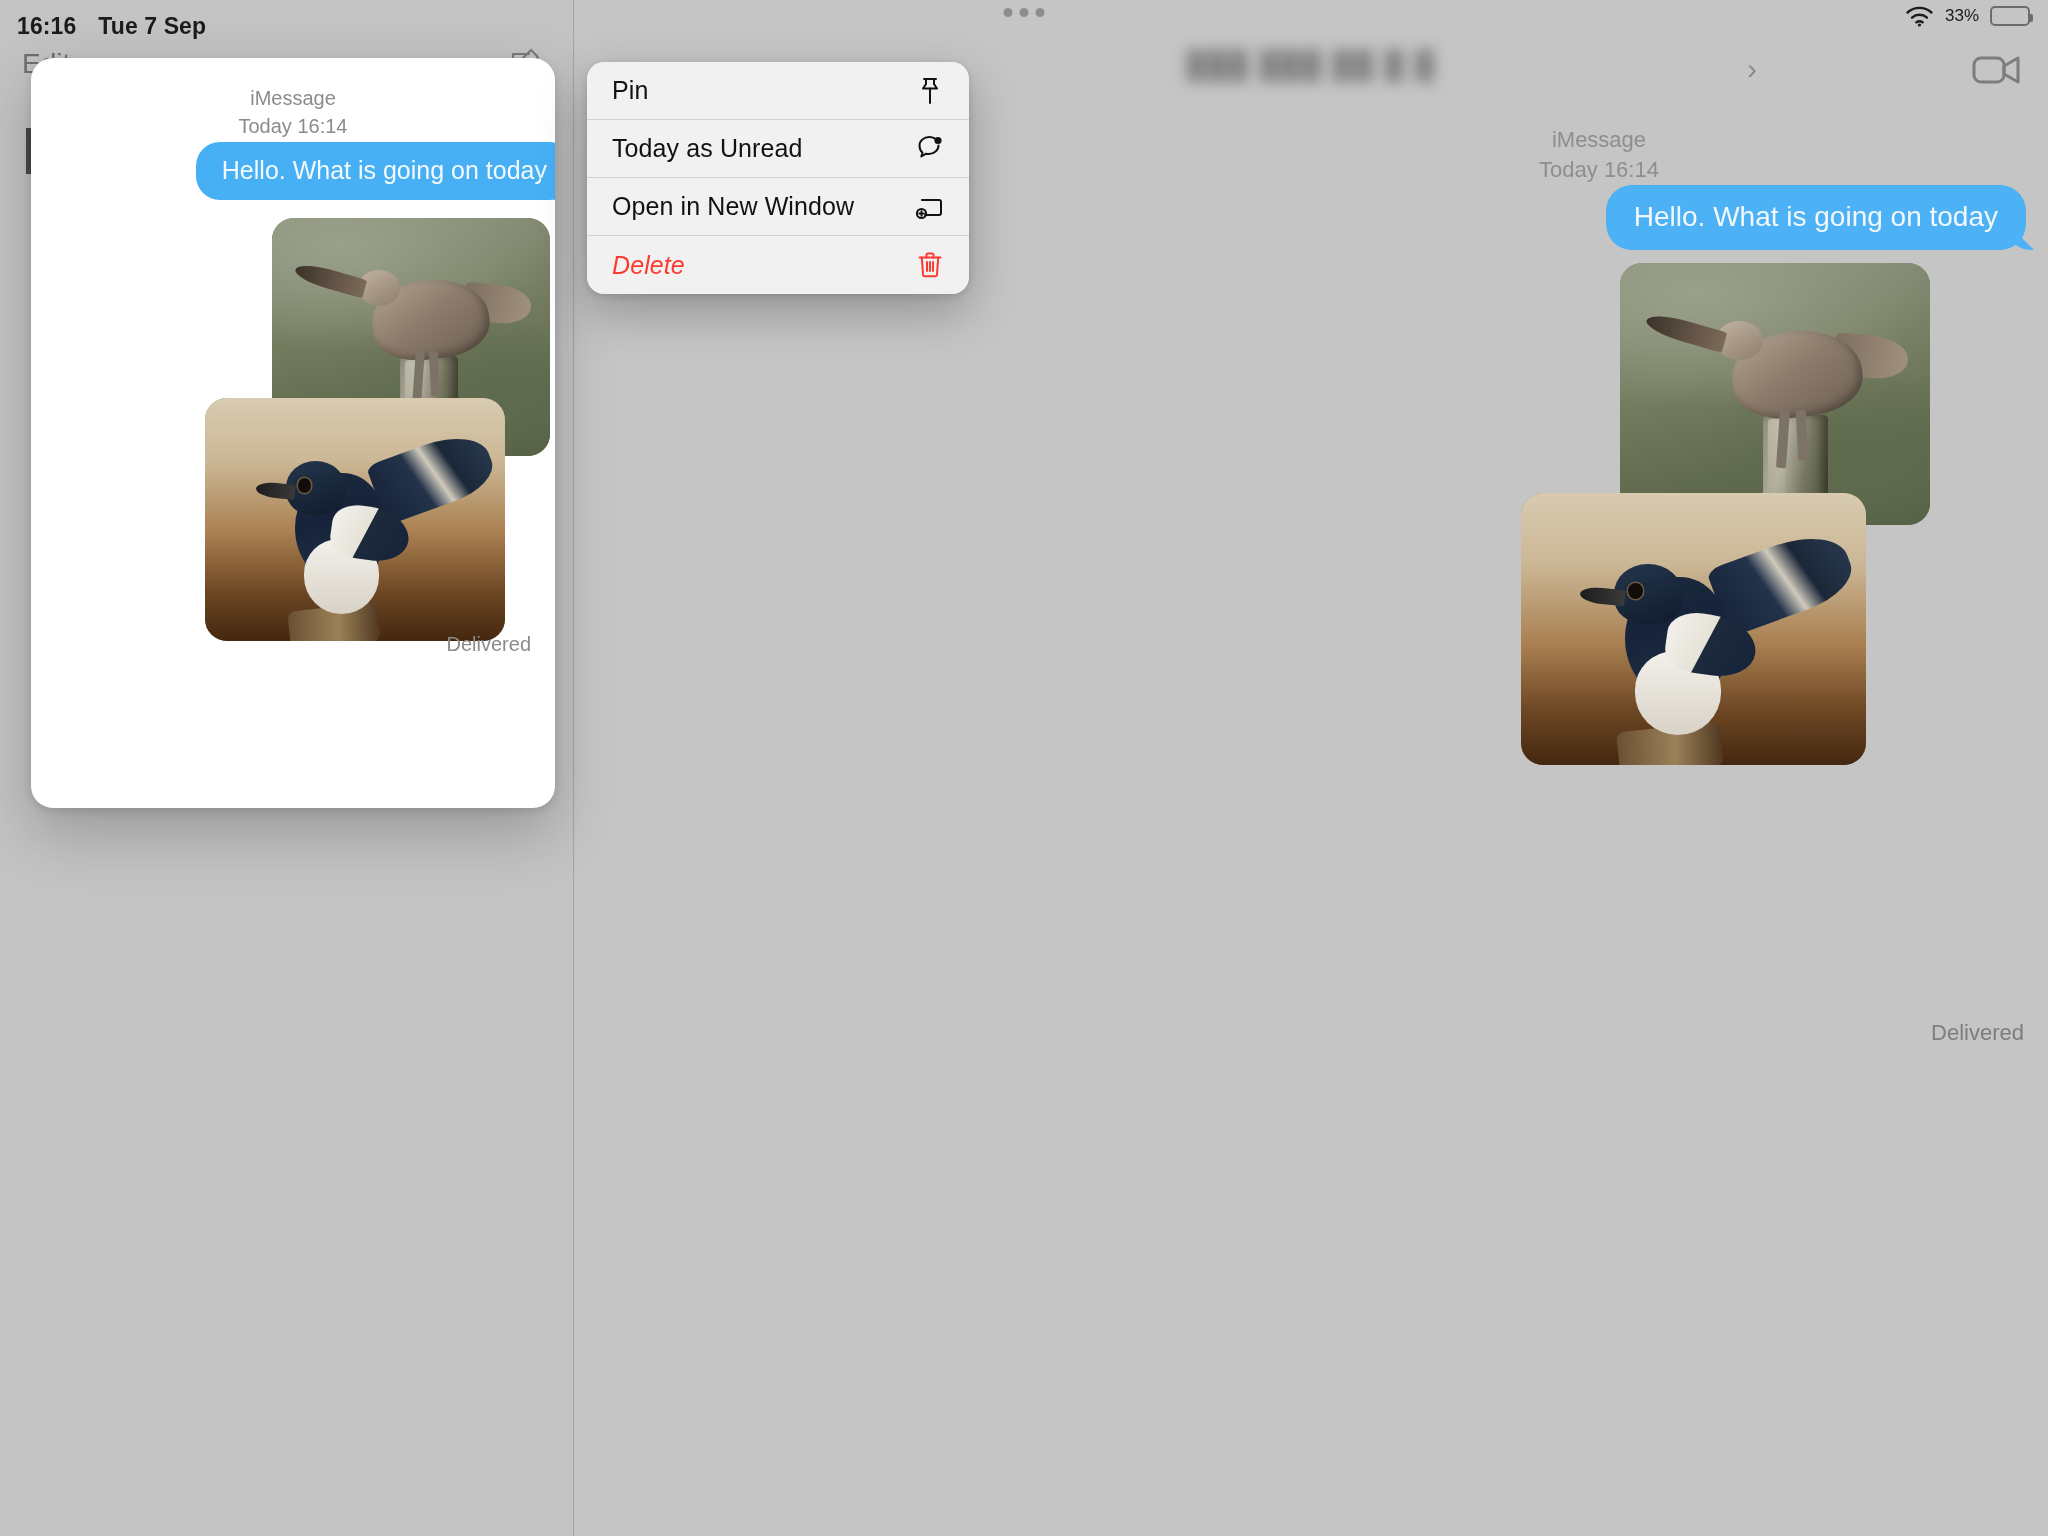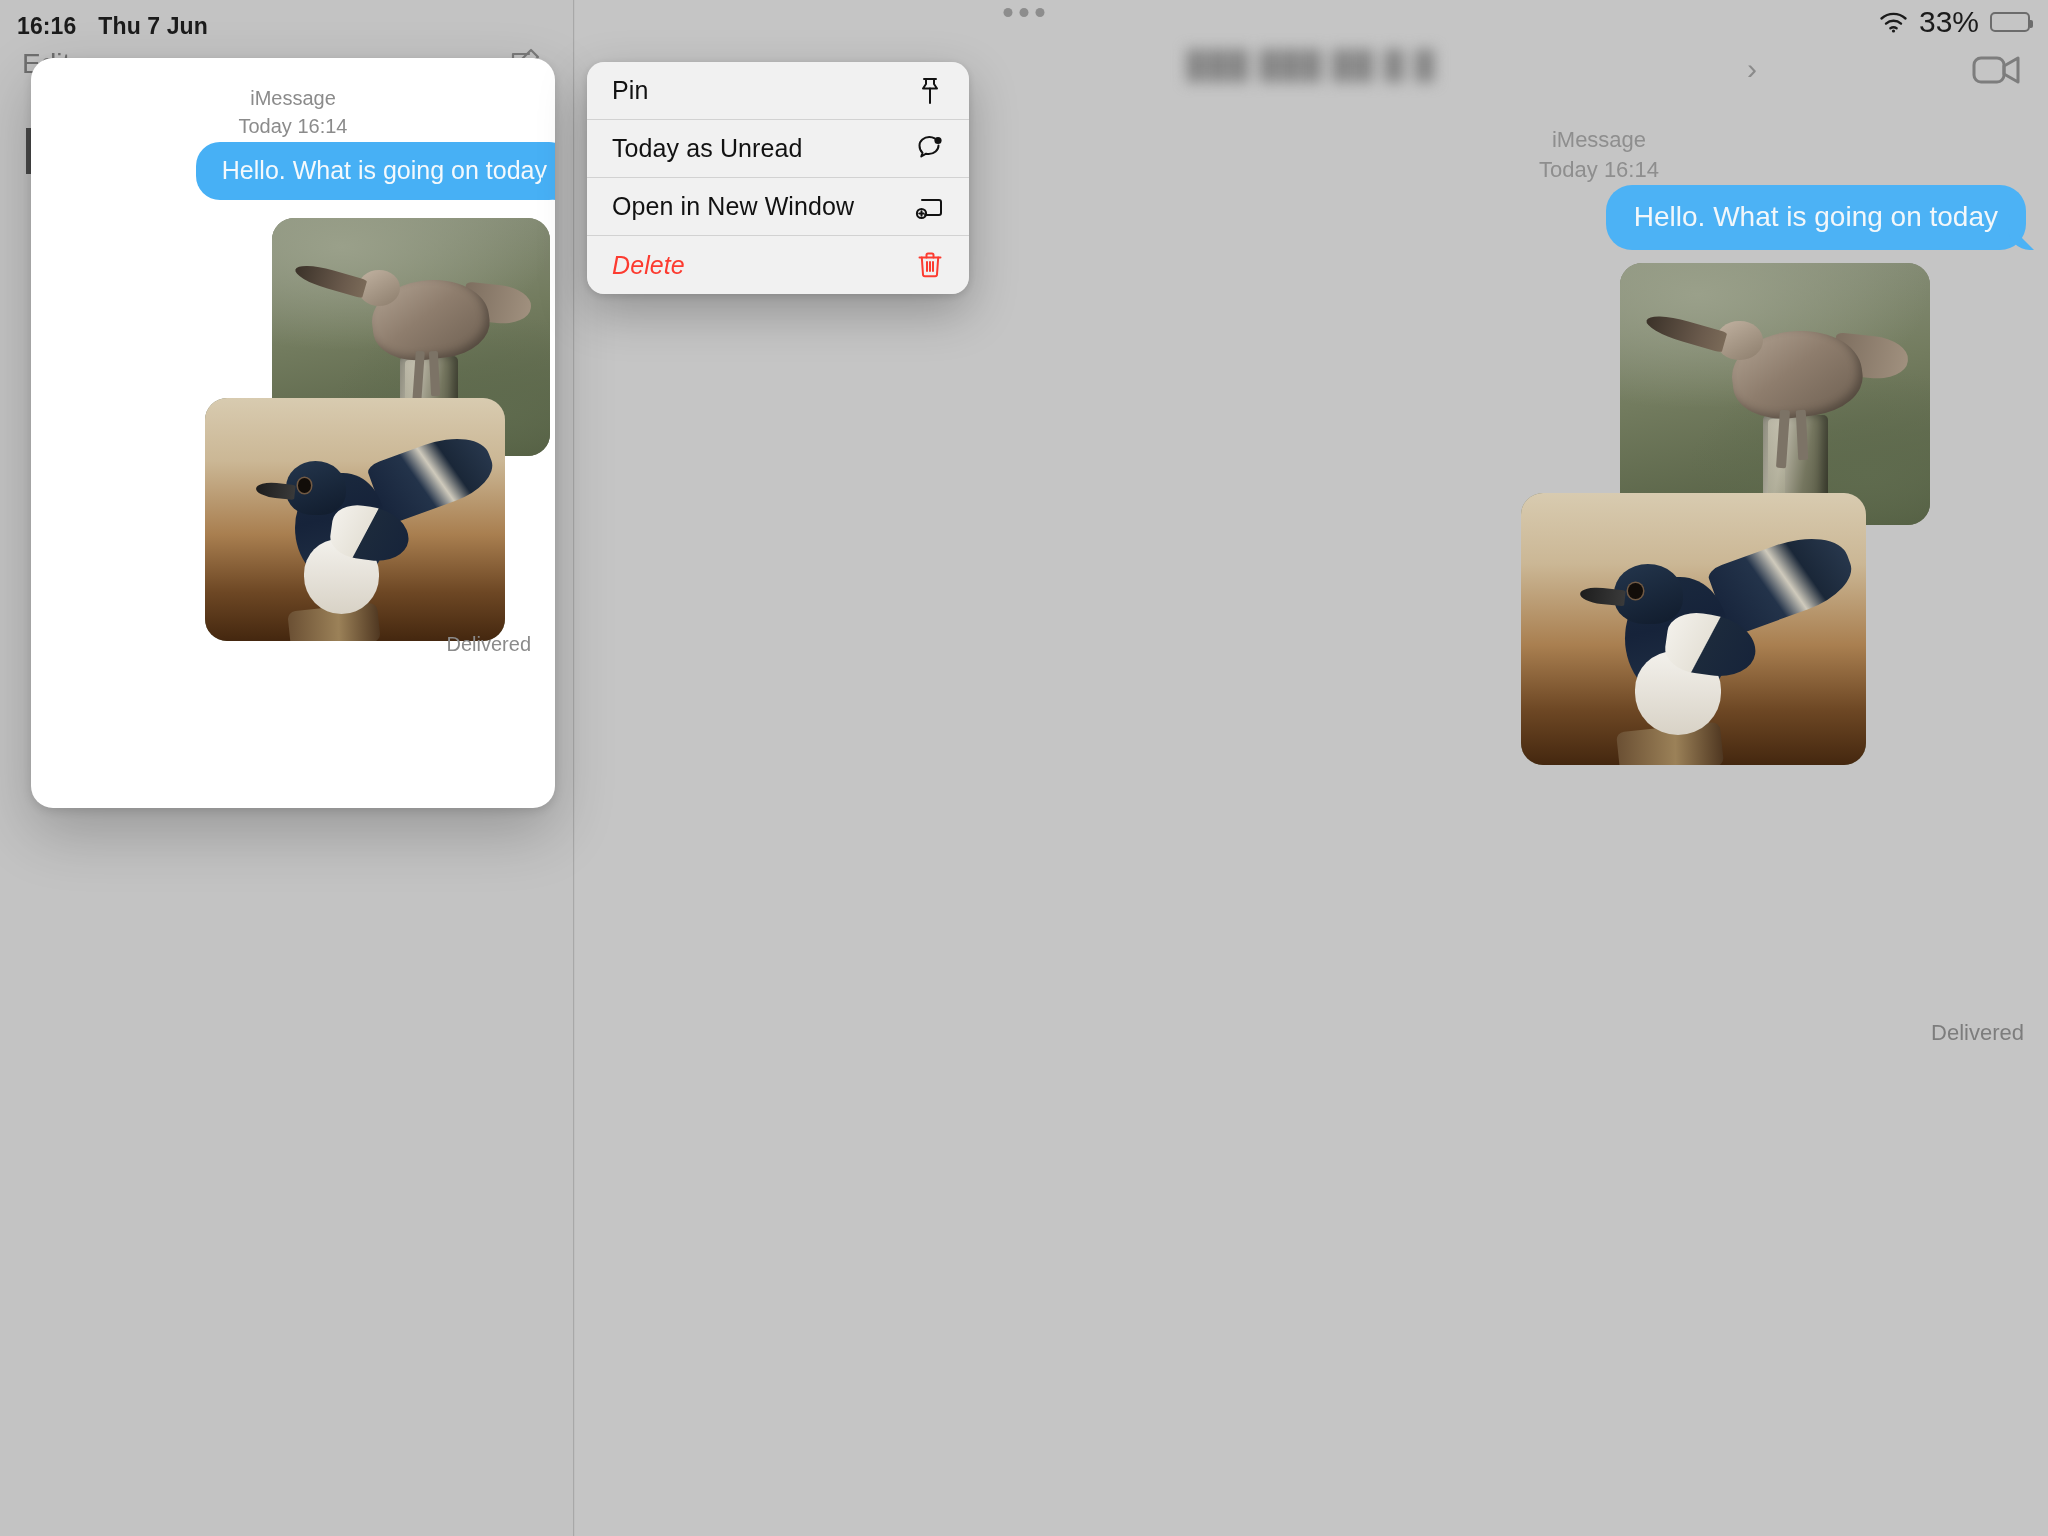--- a/index.html
+++ b/index.html
@@ -35,21 +35,21 @@
   #status-left {
     display:flex; align-items:baseline; gap:22px;
     margin-left:17px;
     font-size:23px; font-weight:600; color:#1b1b1b;
     letter-spacing:0.1px;
   }
   #status-right {
     position:absolute; right:18px; top:5px;
     display:flex; align-items:center; gap:11px;
   }
-  #battery-pct { font-size:30px; font-weight:500; color:#1b1b1b; }
+  #battery-pct { font-size:17px; font-weight:500; color:#1b1b1b; }
   .wifi-icon { width:29px; height:22px; position:relative; }
   .battery {
     width:40px; height:20px; border:2px solid #6c6c6c;
     border-radius:5px; position:relative; padding:2px;
   }
   .battery:after {
     content:""; position:absolute; right:-5px; top:6px;
     width:3px; height:8px; background:#6c6c6c; border-radius:0 2px 2px 0;
   }
   .battery-fill { height:100%; background:#1b1b1b; border-radius:2px; }
@@ -347,21 +347,21 @@
       </div>
     </div>
 
     <div id="bg-delivered">Delivered</div>
   </div>
 </div>
 
 <div id="statusbar">
   <div id="status-left">
     <span>16:16</span>
-    <span>Thu 7 Jun</span>
+    <span>Tue 7 Sep</span>
   </div>
   <div id="status-right">
     <span class="wifi-icon">
       <svg viewBox="0 0 29 22" fill="none" stroke="#1b1b1b" stroke-width="2.4" stroke-linecap="round">
         <path d="M2.5 7.5a18 18 0 0 1 24 0"></path>
         <path d="M7 12.6a11.5 11.5 0 0 1 15 0"></path>
         <path d="M11.4 17.3a5.2 5.2 0 0 1 6.2 0"></path>
         <circle cx="14.5" cy="20" r="1.6" fill="#1b1b1b" stroke="none"></circle>
       </svg>
     </span>

